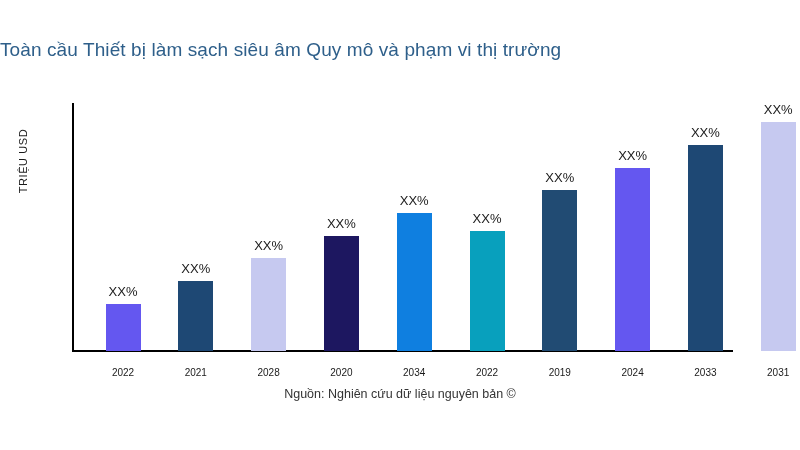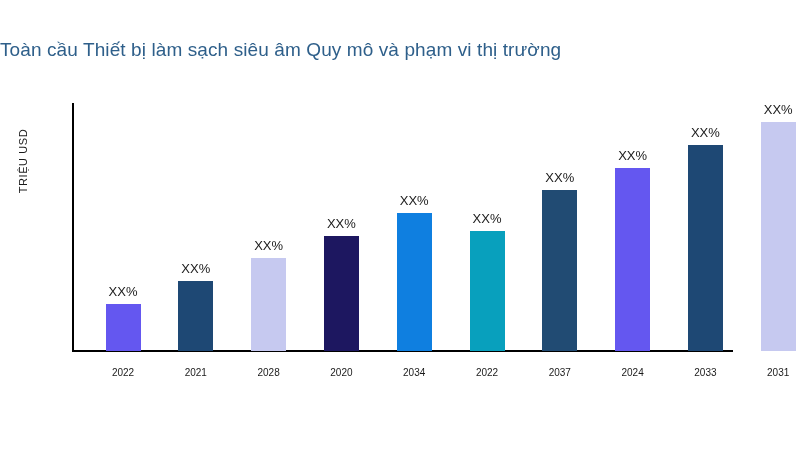--- a/index.html
+++ b/index.html
@@ -148,33 +148,34 @@
         <div class="bar-category">2034</div>
       </div>
       <div class="bar-group" style="left: 469.5px;">
         <div class="bar" style="height: 120px; bottom: 99px; background: rgb(8, 160, 189);"></div>
         <div class="bar-value" style="bottom: 224px;">XX%</div>
         <div class="bar-category">2022</div>
       </div>
       <div class="bar-group" style="left: 542.3px;">
         <div class="bar" style="height: 161px; bottom: 99px; background: rgb(33, 75, 115);"></div>
         <div class="bar-value" style="bottom: 265px;">XX%</div>
-        <div class="bar-category">2037</div>
+        <div class="bar-category">2019</div>
       </div>
       <div class="bar-group" style="left: 615.1px;">
         <div class="bar" style="height: 183px; bottom: 99px; background: rgb(100, 87, 240);"></div>
         <div class="bar-value" style="bottom: 287px;">XX%</div>
         <div class="bar-category">2024</div>
       </div>
       <div class="bar-group" style="left: 687.9px;">
         <div class="bar" style="height: 206px; bottom: 99px; background: rgb(30, 72, 116);"></div>
         <div class="bar-value" style="bottom: 310px;">XX%</div>
         <div class="bar-category">2033</div>
       </div>
       <div class="bar-group" style="left: 760.7px;">
         <div class="bar" style="height: 229px; bottom: 99px; background: rgb(198, 201, 240);"></div>
         <div class="bar-value" style="bottom: 333px;">XX%</div>
         <div class="bar-category">2031</div>
       </div>
     </div>
 
+  <div id="source-note">Nguồn: Nghiên cứu dữ liệu nguyên bản ©</div>
 
 </div>
 
 </body></html>

